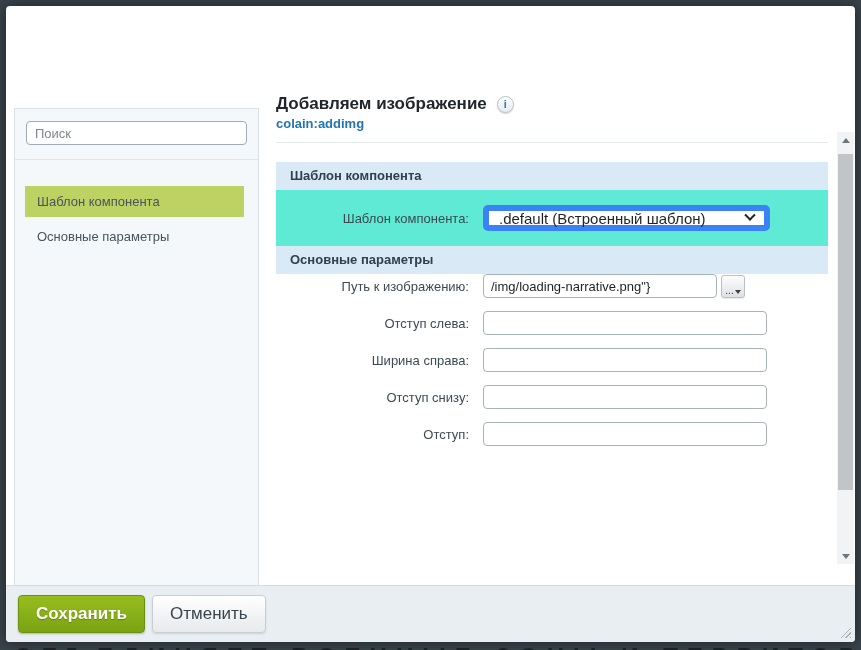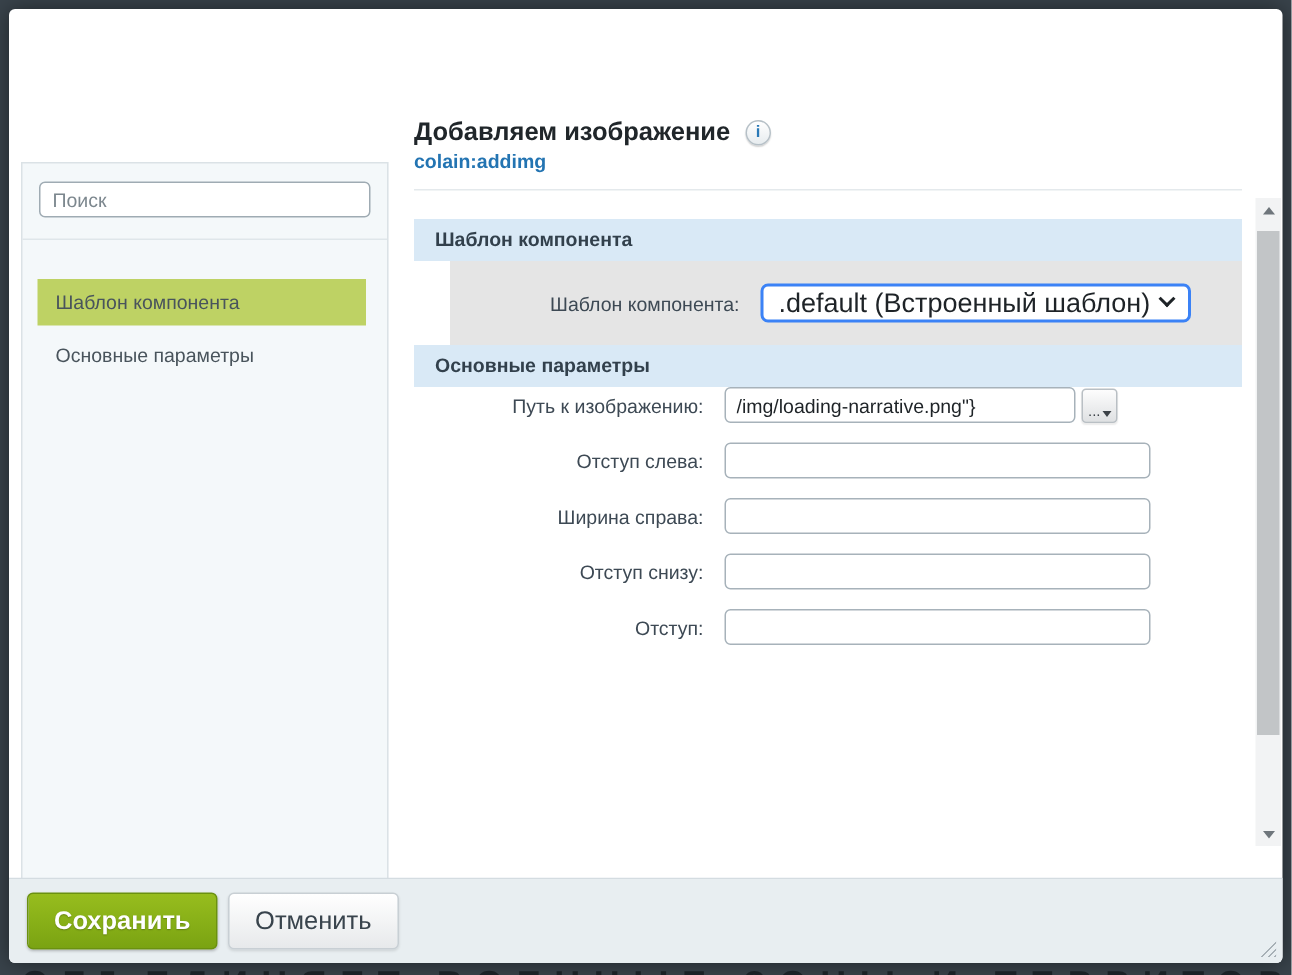--- a/index.html
+++ b/index.html
@@ -54,46 +54,46 @@
   .sidebar-divider { border:none; border-top:1px solid #dfe6ea; margin:14px 0 0; }
   .sidebar-items { margin-top:26px; }
   .side-item {
     font-size:13px; color:#49545c; padding:8px 12px;
     margin:0 14px 4px 10px; cursor:pointer;
   }
   .side-item.active { background:#bed264; }
 
   
   .main { position:absolute; left:270px; top:64px; width:552px; }
-  .heading-row { display:flex; align-items:center; gap:10px; margin-top:8px; }
+  .heading-row { display:flex; align-items:center; gap:10px; margin-top:24px; }
   .main-heading { font-size:17px; font-weight:bold; color:#20262a; line-height:20px; }
   .info-badge {
     width:17px; height:17px; border-radius:50%;
     border:1px solid #b6c0c7; background:linear-gradient(#ffffff,#e7ecef);
     color:#2a79b7; font-size:11px; font-weight:bold;
     display:flex; align-items:center; justify-content:center;
     box-shadow:0 1px 1px rgba(0,0,0,.18); cursor:pointer;
   }
   .component-id { font-size:13px; font-weight:bold; color:#2374b2; margin-top:2px; line-height:16px; }
   .main-divider { border:none; border-top:1px solid #e4e9ec; margin:10px 0 0; }
 
   .sections { margin-top:19px; }
   .section-header {
     height:28px; line-height:28px; background:#d9e9f6;
     font-size:13px; font-weight:bold; color:#32404c; padding-left:14px;
   }
-  .select-row { background:#e5e5e5; display:flex; align-items:center; padding:15px 0;margin-left:24px; }
+  .select-row { background:#5eead4; display:flex; align-items:center; padding:15px 0; }
   .field-label {
     width:207px; flex-shrink:0; text-align:right; padding-right:14px;
     font-size:13px; color:#3d4954;
   }
   .select-box {
-    width:287px; height:26px; border:2px solid #3b82f6; border-radius:5px;
+    width:287px; height:26px; border:6px solid #3b82f6; border-radius:5px;
     background:#fff; display:flex; align-items:center; padding:0 10px;
-    font-size:18px; color:#1e2327; cursor:pointer;
+    font-size:15px; color:#1e2327; cursor:pointer;
   }
   .select-box .chevron {
     margin-left:auto; width:8px; height:8px;
     border-right:2px solid #1e2327; border-bottom:2px solid #1e2327;
     transform:rotate(45deg) translate(-2px,-2px);
   }
 
   .field-row { display:flex; align-items:center; padding:0 0 13px; }
   .text-input {
     width:284px; height:24px; border:1px solid #a7b2ba; border-radius:4px;

